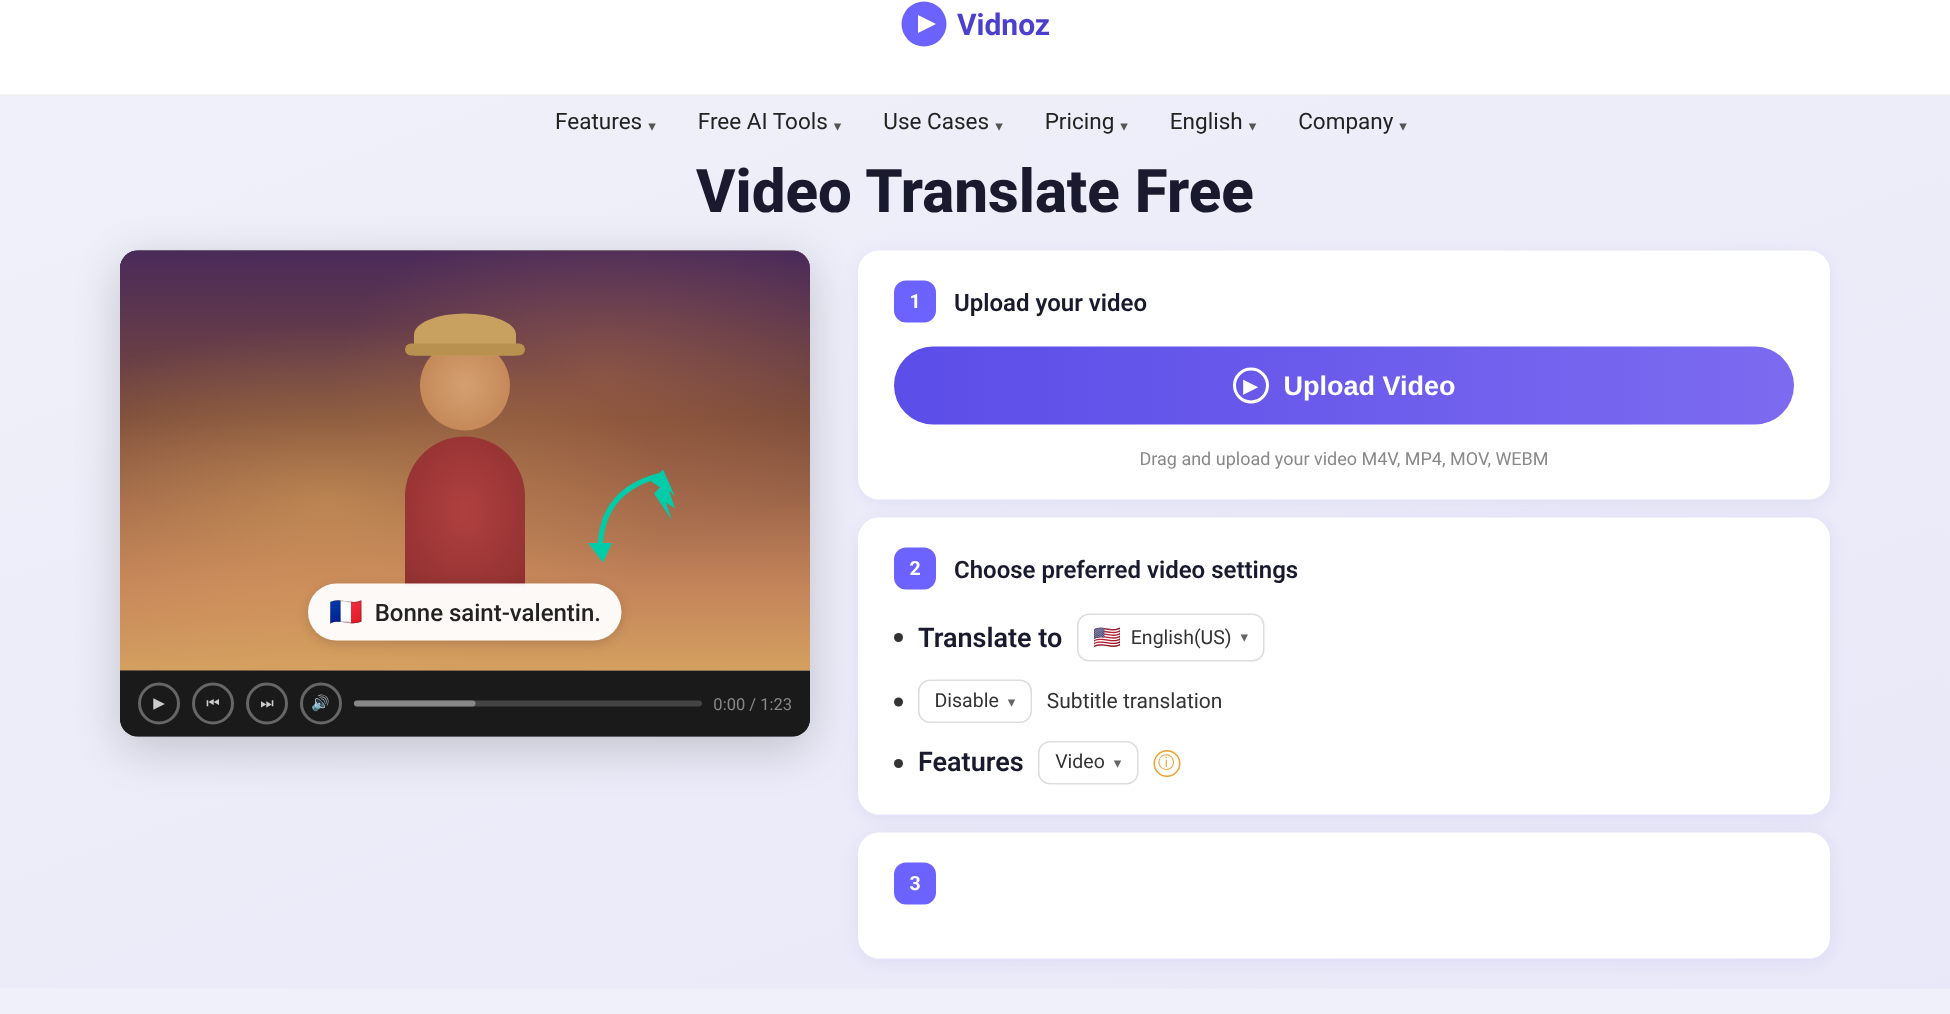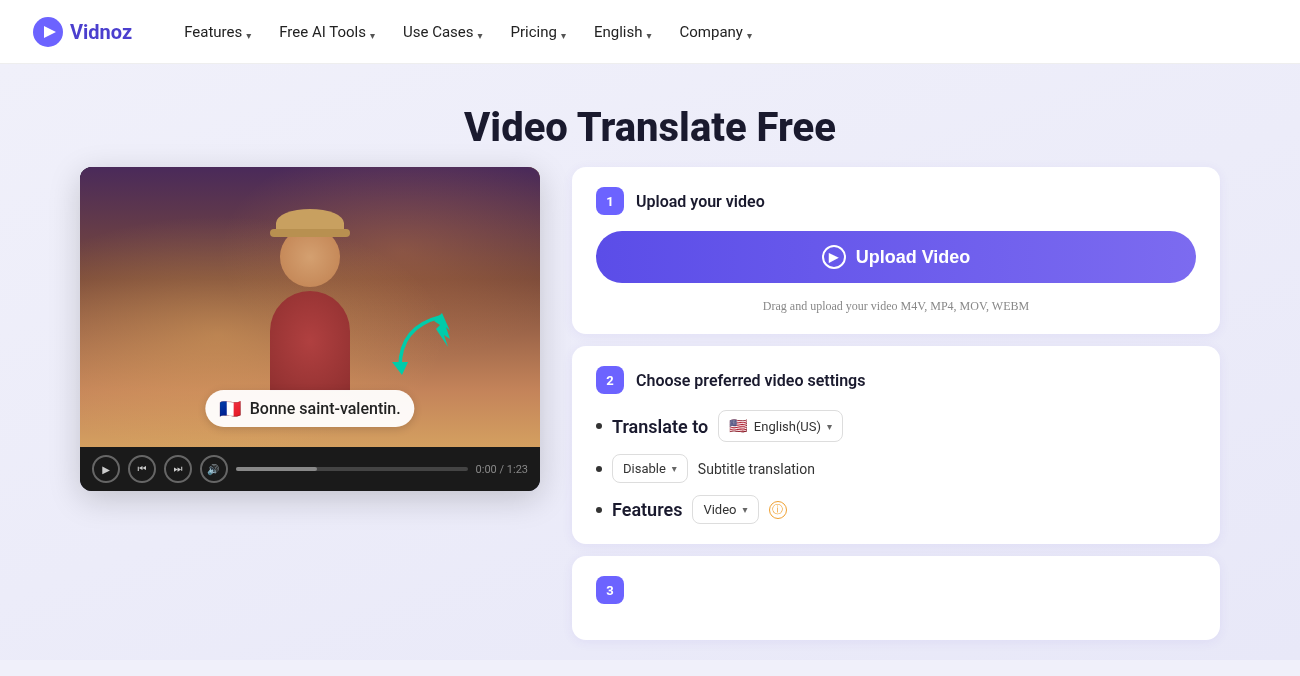--- a/index.html
+++ b/index.html
@@ -15,20 +15,21 @@
     nav {
       background: #fff;
       height: 64px;
       display: flex;
       align-items: center;
       padding: 0 32px;
       gap: 32px;
       border-bottom: 1px solid #eee;
       position: relative;
       z-index: 10;
+      flex-direction: column;
     }
     .logo {
       display: flex;
       align-items: center;
       gap: 6px;
       font-weight: 700;
       font-size: 20px;
       color: #4b3fce;
       text-decoration: none;
     }
@@ -304,21 +305,21 @@
 
     .upload-meta {
       text-align: center;
       font-size: 12px;
       color: #888;
     }
     .upload-meta .info-icon {
       font-size: 11px;
     }
     .upload-meta .bold { font-weight: 600; color: #555; }
-    .upload-meta .drag-text { margin-top: 16px; font-family: Liberation Serif, serif; }
+    .upload-meta .drag-text { margin-top: 16px; }
 
     
     .setting-row {
       display: flex;
       align-items: center;
       gap: 10px;
       margin-bottom: 12px;
     }
     .setting-row:last-child { margin-bottom: 0; }
     .bullet {

